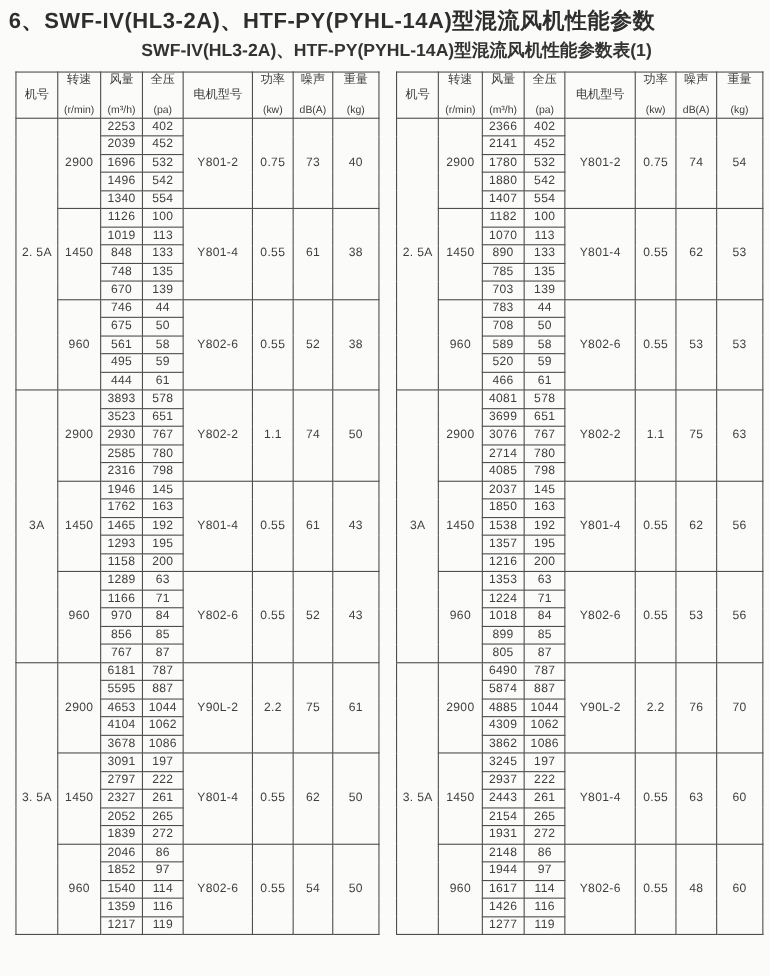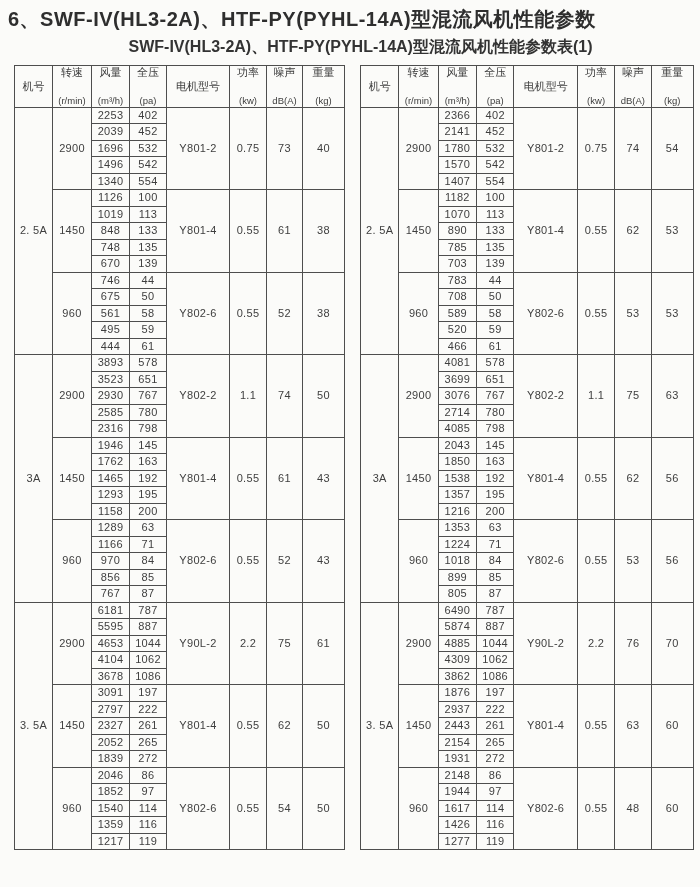--- a/index.html
+++ b/index.html
@@ -431,21 +431,21 @@
             </tr>
             <tr>
               <td>2141</td>
               <td>452</td>
             </tr>
             <tr>
               <td>1780</td>
               <td>532</td>
             </tr>
             <tr>
-              <td>1570</td>
+              <td>1880</td>
               <td>542</td>
             </tr>
             <tr>
               <td>1407</td>
               <td>554</td>
             </tr>
             <tr>
               <td rowspan="5">1450</td>
               <td>1182</td>
               <td>100</td>
@@ -516,21 +516,21 @@
             <tr>
               <td>2714</td>
               <td>780</td>
             </tr>
             <tr>
               <td>4085</td>
               <td>798</td>
             </tr>
             <tr>
               <td rowspan="5">1450</td>
-              <td>2043</td>
+              <td>2037</td>
               <td>145</td>
               <td rowspan="5">Y801-4</td>
               <td rowspan="5">0.55</td>
               <td rowspan="5">62</td>
               <td rowspan="5">56</td>
             </tr>
             <tr>
               <td>1850</td>
               <td>163</td>
             </tr>
@@ -592,21 +592,21 @@
             <tr>
               <td>4309</td>
               <td>1062</td>
             </tr>
             <tr>
               <td>3862</td>
               <td>1086</td>
             </tr>
             <tr>
               <td rowspan="5">1450</td>
-              <td>1876</td>
+              <td>3245</td>
               <td>197</td>
               <td rowspan="5">Y801-4</td>
               <td rowspan="5">0.55</td>
               <td rowspan="5">63</td>
               <td rowspan="5">60</td>
             </tr>
             <tr>
               <td>2937</td>
               <td>222</td>
             </tr>

